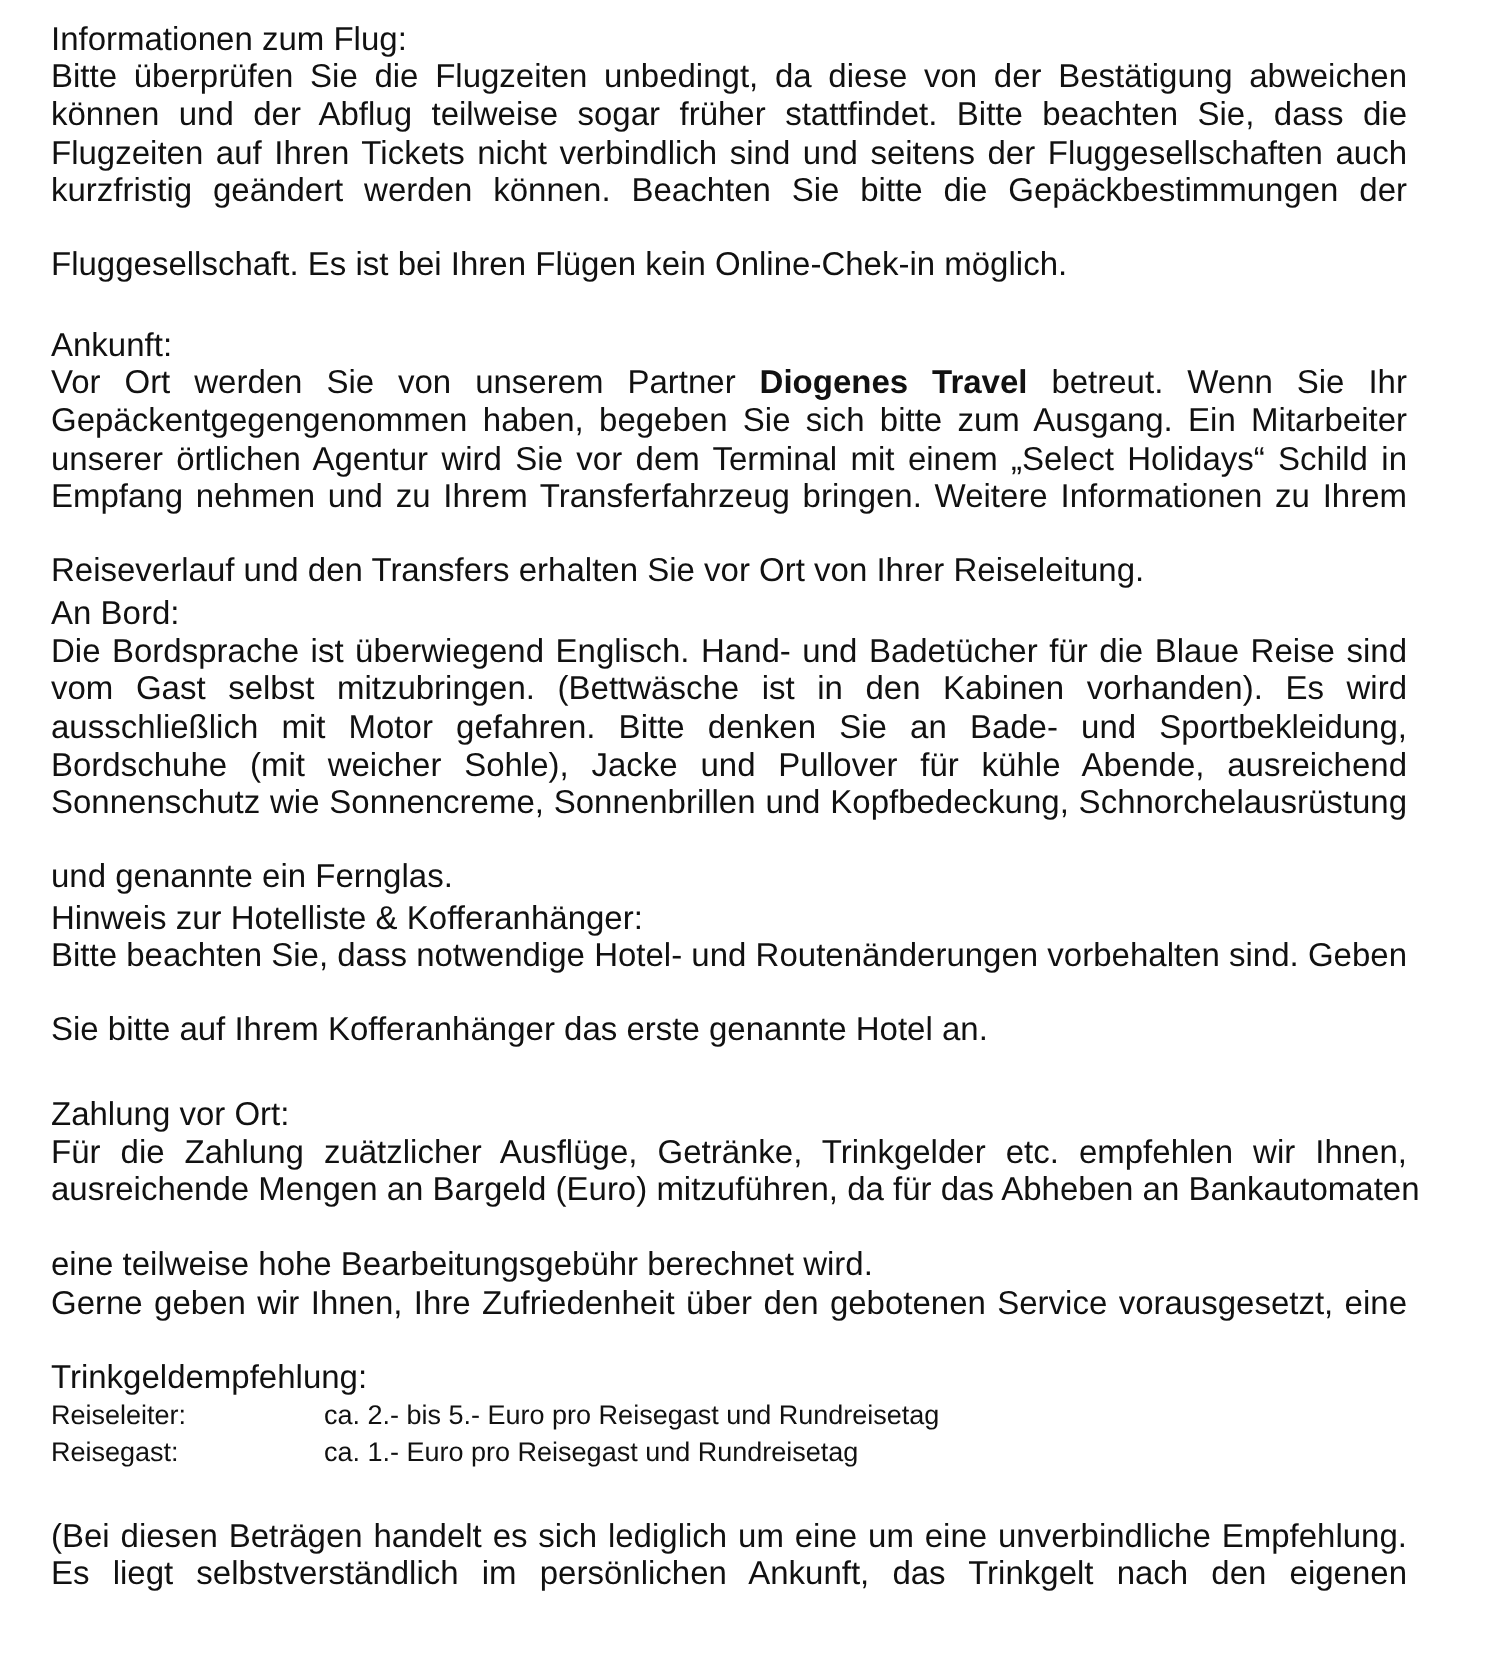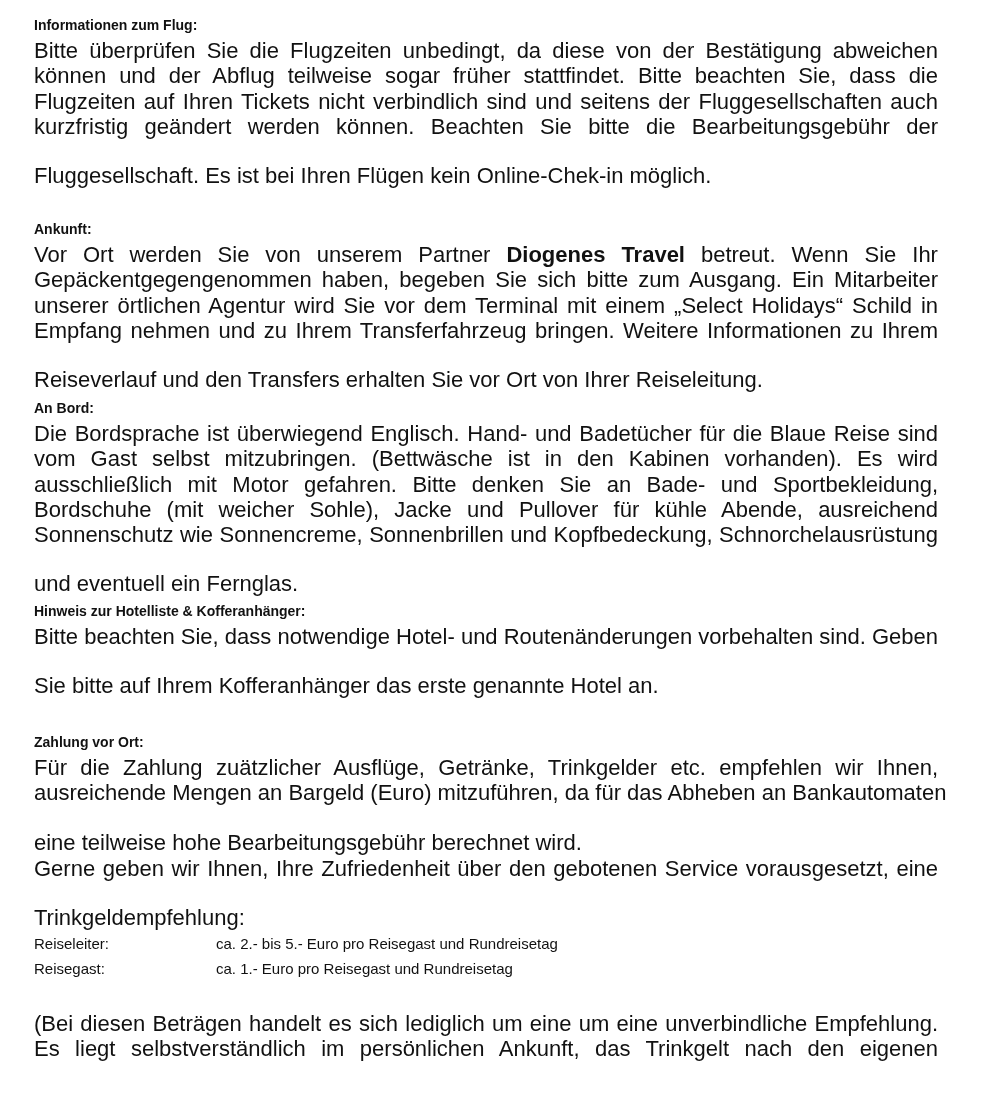--- a/index.html
+++ b/index.html
@@ -20,42 +20,42 @@
       left: 34px;
       top: 0;
       width: 904px;
     }
     .section {
       position: absolute;
       left: 0;
       width: 904px;
     }
     .heading {
-      font-weight: bold;
-      font-size: 14px;
+      font-weight: normal;
+      font-size: 22px;
       line-height: 25px;
       height: 25px;
       white-space: nowrap;
     }
     .line {
       font-size: 22px;
       line-height: 25.3px;
       height: 25.3px;
       text-align: justify;
       text-align-last: justify;
       white-space: nowrap;
       overflow: visible;
     }
     .line.last {
       text-align-last: left;
       margin-top: 24px;
     }
     .line b { font-weight: bold; }
     .tip-row {
-      font-size: 15px;
+      font-size: 18px;
       line-height: 25px;
       height: 25px;
       white-space: nowrap;
       position: relative;
       text-decoration: underline;
     }
     .tip-role {
       position: absolute;
       left: 0;
       top: 0;
@@ -69,41 +69,41 @@
 </head>
 <body>
 
 <div class="page">
 
   <div class="section" style="top:13px;">
     <div class="heading">Informationen zum Flug:</div>
     <div class="line">Bitte überprüfen Sie die Flugzeiten unbedingt, da diese von der Bestätigung abweichen</div>
     <div class="line">können und der Abflug teilweise sogar früher stattfindet. Bitte beachten Sie, dass die</div>
     <div class="line">Flugzeiten auf Ihren Tickets nicht verbindlich sind und seitens der Fluggesellschaften auch</div>
-    <div class="line">kurzfristig geändert werden können. Beachten Sie bitte die Bearbeitungsgebühr der</div>
+    <div class="line">kurzfristig geändert werden können. Beachten Sie bitte die Gepäckbestimmungen der</div>
     <div class="line last">Fluggesellschaft. Es ist bei Ihren Flügen kein Online-Chek-in möglich.</div>
   </div>
 
   <div class="section" style="top:217px;">
     <div class="heading">Ankunft:</div>
     <div class="line"><span>Vor Ort werden Sie von unserem Partner</span> <b>Diogenes Travel</b> <span>betreut. Wenn Sie Ihr</span></div>
     <div class="line">Gepäckentgegengenommen haben, begeben Sie sich bitte zum Ausgang. Ein Mitarbeiter</div>
     <div class="line">unserer örtlichen Agentur wird Sie vor dem Terminal mit einem „Select Holidays“ Schild in</div>
     <div class="line">Empfang nehmen und zu Ihrem Transferfahrzeug bringen. Weitere Informationen zu Ihrem</div>
     <div class="line last">Reiseverlauf und den Transfers erhalten Sie vor Ort von Ihrer Reiseleitung.</div>
   </div>
 
   <div class="section" style="top:396px;">
     <div class="heading">An Bord:</div>
     <div class="line">Die Bordsprache ist überwiegend Englisch. Hand- und Badetücher für die Blaue Reise sind</div>
     <div class="line">vom Gast selbst mitzubringen. (Bettwäsche ist in den Kabinen vorhanden). Es wird</div>
     <div class="line">ausschließlich mit Motor gefahren. Bitte denken Sie an Bade- und Sportbekleidung,</div>
     <div class="line">Bordschuhe (mit weicher Sohle), Jacke und Pullover für kühle Abende, ausreichend</div>
     <div class="line">Sonnenschutz wie Sonnencreme, Sonnenbrillen und Kopfbedeckung, Schnorchelausrüstung</div>
-    <div class="line last">und eventuell ein Fernglas.</div>
+    <div class="line last">und genannte ein Fernglas.</div>
   </div>
 
   <div class="section" style="top:599px;">
     <div class="heading">Hinweis zur Hotelliste &amp; Kofferanhänger:</div>
     <div class="line">Bitte beachten Sie, dass notwendige Hotel- und Routenänderungen vorbehalten sind. Geben</div>
     <div class="line last">Sie bitte auf Ihrem Kofferanhänger das erste genannte Hotel an.</div>
   </div>
 
   <div class="section" style="top:730px;">
     <div class="heading">Zahlung vor Ort:</div>

